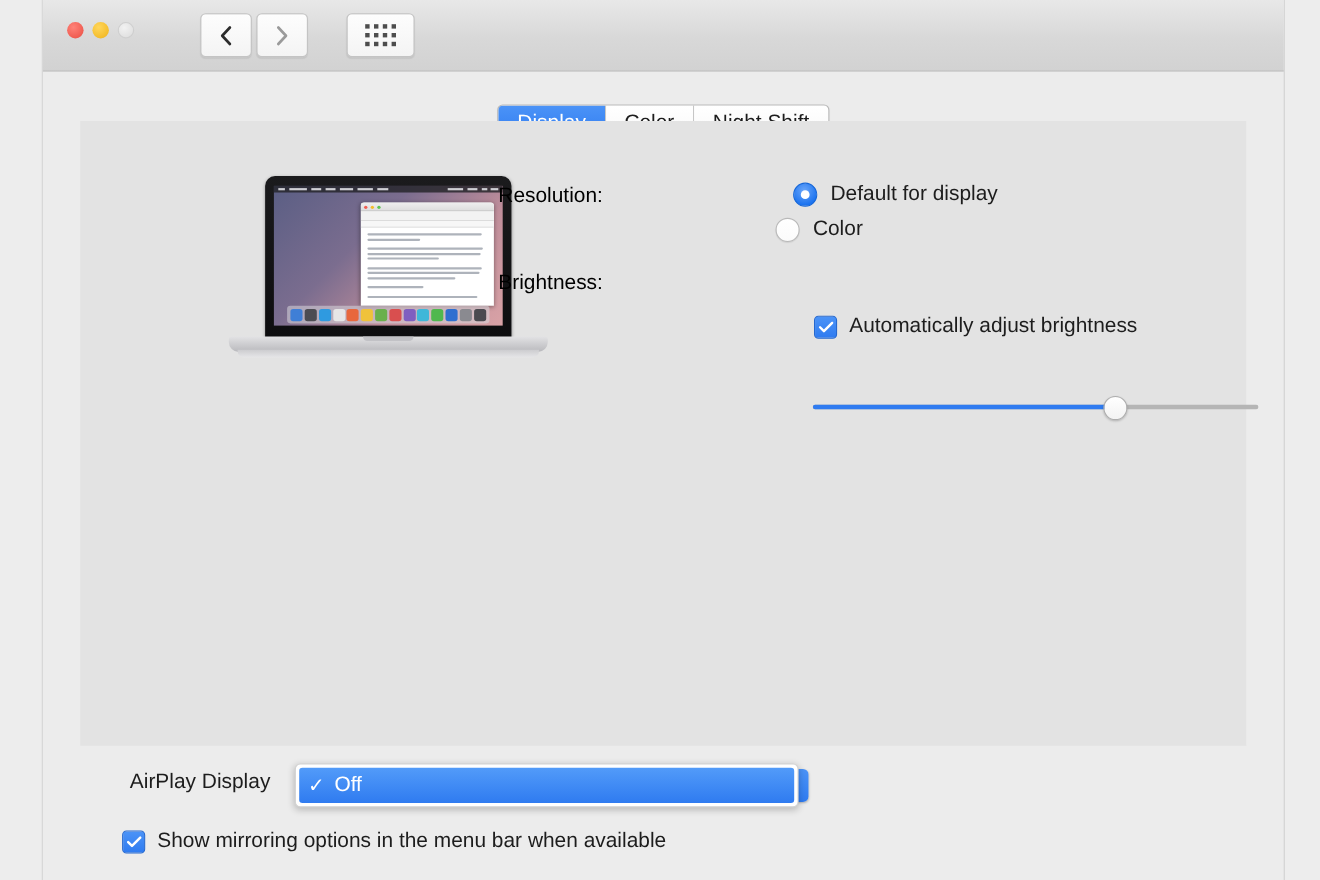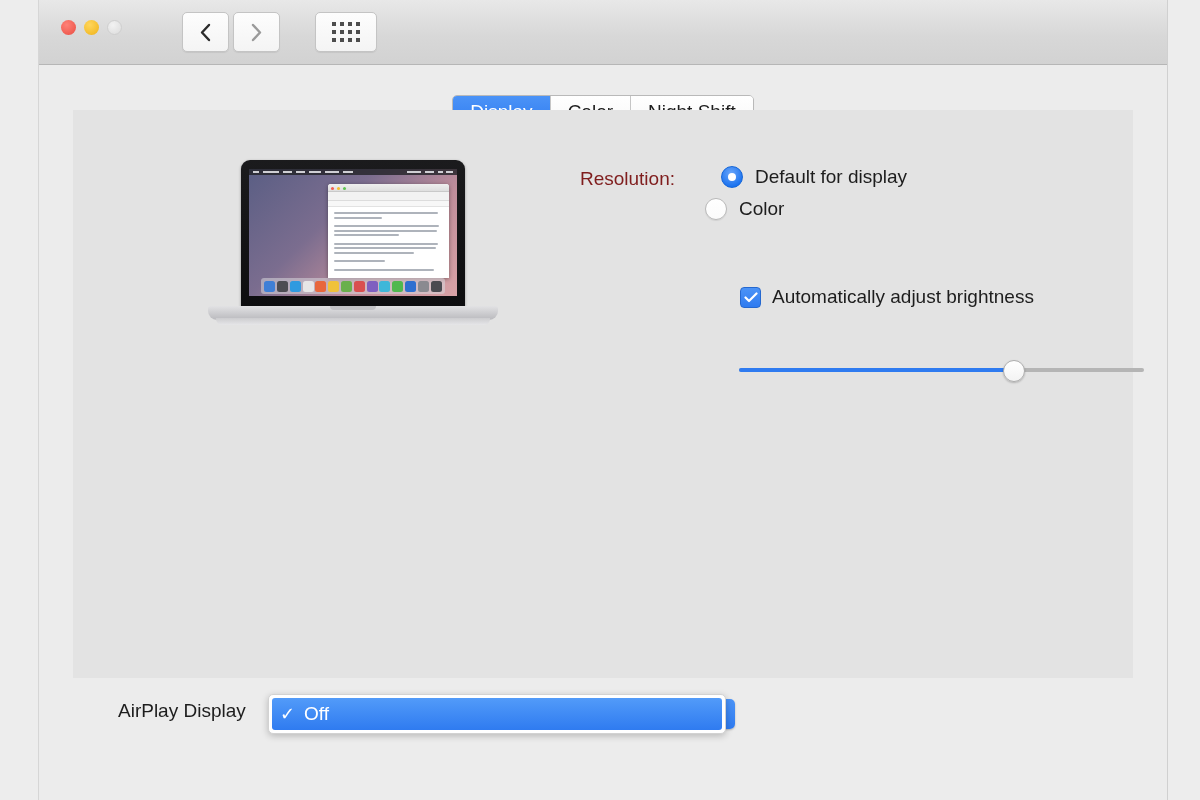--- a/index.html
+++ b/index.html
@@ -265,23 +265,23 @@
 
   
   .controls {
     position: absolute;
     left: 0; top: 0;
     width: 100%;
     height: 100%;
   }
   .row-label {
     position: absolute;
-    text-align: right;
+    text-align: left;
     font-size: 19px;
-    color: #7f1d1d;
+    color: #000000;
   }
   .radio-outer {
     width: 22px; height: 22px;
     border-radius: 50%;
     display: inline-flex; align-items: center; justify-content: center;
     flex: 0 0 auto;
   }
   .radio-outer.on {
     background: radial-gradient(circle at 45% 32%, #6aa6fa, #1a72ef 75%);
     border: 1px solid #1566d8;
@@ -563,20 +563,21 @@
         <div class="radio-row" style="left:648px; top:56px;">
           <span class="radio-outer on"></span>
           <span>Default for display</span>
         </div>
 
         <div class="radio-row" style="left:632px; top:88px;">
           <span class="radio-outer off"></span>
           <span>Color</span>
         </div>
 
+        <div class="row-label" style="left:380px; top:137px; width:222px;">Brightness:</div>
 
         <div class="slider">
           <span class="track"></span>
           <span class="fill" id="slider-fill" style="width: 68%;"></span>
           <span class="thumb" id="slider-thumb" style="left: 68%;"></span>
         </div>
 
         <div class="checkrow" style="left:667px; top:176px;">
           <span class="cbox on">
             <svg width="14" height="11" viewBox="0 0 14 11">
@@ -598,17 +599,25 @@
       </svg>
     </div>
 
     <div class="popup-menu">
       <div class="popup-item sel">
         <span class="popup-check">✓</span>
         <span>Off</span>
       </div>
     </div>
 
+    <div class="checkrow mirror-check">
+      <span class="cbox on">
+        <svg width="14" height="11" viewBox="0 0 14 11">
+          <polyline points="1.5,5.5 5,9 12.5,1.5" fill="none" stroke="#ffffff" stroke-width="2.2" stroke-linecap="round" stroke-linejoin="round"></polyline>
+        </svg>
+      </span>
+      <span>Show mirroring options in the menu bar when available</span>
+    </div>
 
   </div>
 
 
 </div>
 
 </body></html>

